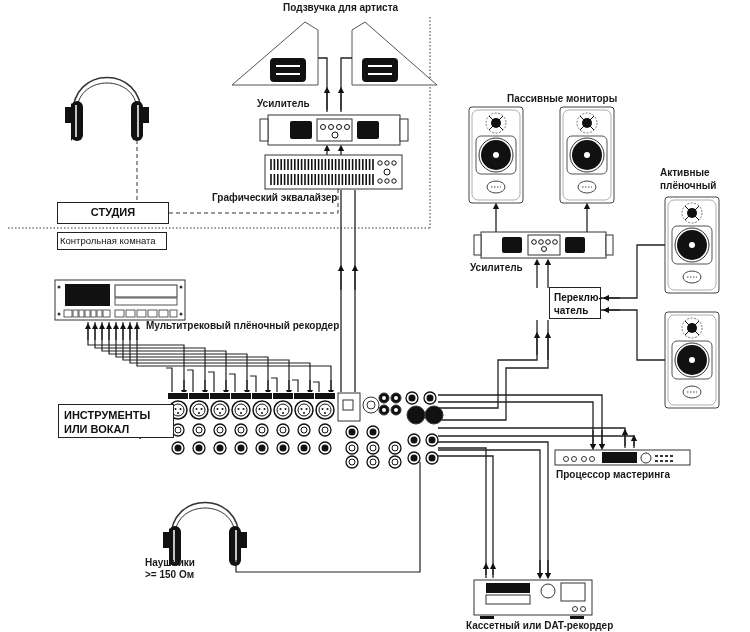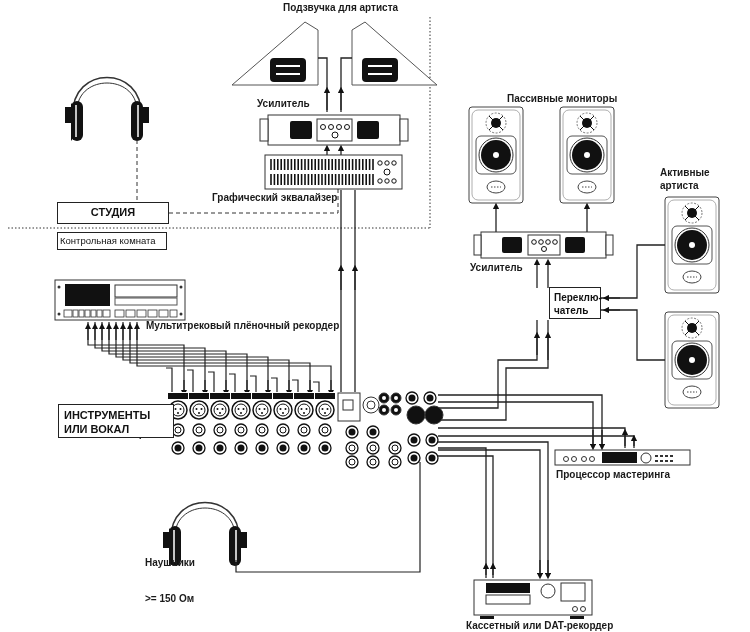--- a/index.html
+++ b/index.html
@@ -472,34 +472,34 @@
       <use href="#hp"></use>
     </g>
   <path d="M236,560 L236,572 L420,572 L420,462" fill="none" stroke="#222" stroke-width="1.2"></path>
 </svg>
 
 <div class="lbl" style="left:283px;top:2px;">Подзвучка для артиста</div>
 <div class="lbl" style="left:257px;top:98px;">Усилитель</div>
 <div class="lbl" style="left:212px;top:192px;">Графический эквалайзер</div>
 <div class="lbl" style="left:507px;top:93px;">Пассивные мониторы</div>
 <div class="lbl" style="left:660px;top:167px;">Активные</div>
-<div class="lbl" style="left:660px;top:180px;">артиста</div>
+<div class="lbl" style="left:660px;top:180px;">плёночный</div>
 <div class="lbl" style="left:470px;top:262px;">Усилитель</div>
 
 <div class="box" style="left:514px;top:287px;width:52px;height:32px;font-size:10px;padding:3px 6px 0 4px;box-sizing:border-box;line-height:13px;">
   <div>Переклю-</div>
   <div>чатель</div>
 </div>
 
 <div class="box" style="left:22px;top:202px;width:110px;height:20px;font-size:11px;text-align:center;line-height:18px;">СТУДИЯ</div>
 <div class="box" style="left:22px;top:232px;width:110px;height:18px;font-size:9.5px;font-weight:normal;line-height:16px;padding-left:2px;box-sizing:border-box;">Контрольная комната</div>
 
 <div class="lbl" style="left:146px;top:320px;">Мультитрековый плёночный рекордер</div>
 
 <div class="box" style="left:23px;top:404px;width:116px;height:34px;font-size:11px;line-height:14px;padding:3px 18px 0 5px;box-sizing:border-box;">
   <div>ИНСТРУМЕНТЫ</div>
   <div>ИЛИ ВОКАЛ</div>
 </div>
 
 <div class="lbl" style="left:556px;top:469px;">Процессор мастеринга</div>
 <div class="lbl" style="left:145px;top:557px;">Наушники</div>
-<div class="lbl" style="left:145px;top:593px;">&gt;= 150 Ом</div>
+<div class="lbl" style="left:145px;top:569px;">&gt;= 150 Ом</div>
 <div class="lbl" style="left:466px;top:620px;">Кассетный или DAT-рекордер</div>
 
 </body></html>

